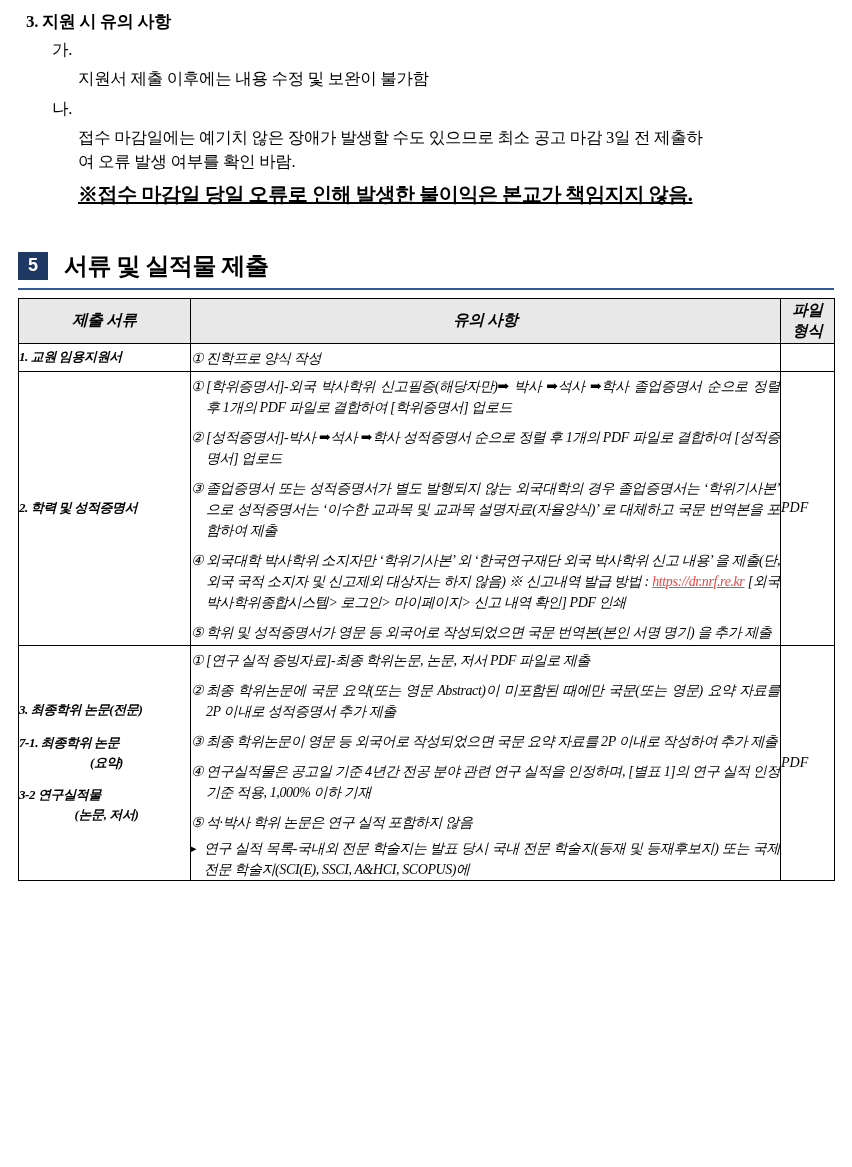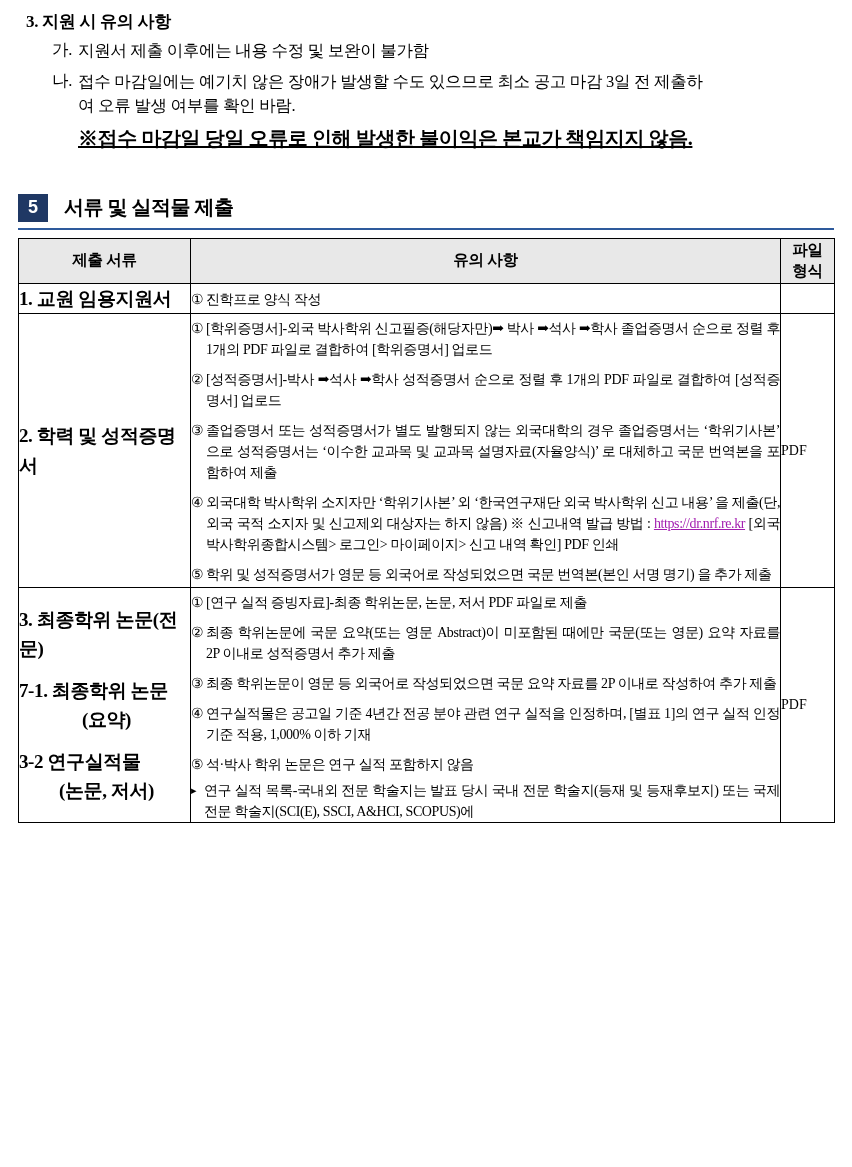--- a/index.html
+++ b/index.html
@@ -40,20 +40,21 @@
     letter-spacing: -0.3px;
   }
   .lvl2 .marker {
     width: 26px;
     flex: 0 0 26px;
     font-weight: normal;
   }
   .lvl2 .text {
     flex: 1 1 auto;
     line-height: 1.45;
+    margin-top: 28px;
   }
   .warn {
     margin: 6px 0 0 56px;
     font-size: 20px;
     font-weight: bold;
     text-decoration: underline;
     letter-spacing: -0.4px;
   }
 
   
@@ -69,36 +70,37 @@
     color: #ffffff;
     font-family: "Liberation Sans", sans-serif;
     font-weight: bold;
     font-size: 18px;
     display: flex;
     align-items: center;
     justify-content: center;
     margin-right: 16px;
   }
   .section-title {
-    font-size: 20px;
+    font-size: 24px;
     font-weight: bold;
     letter-spacing: -0.5px;
   }
   .section-rule {
     margin: 6px 18px 0 18px;
     border-bottom: 2px solid #2e5a9c;
     width: 816px;
   }
 
   
   table.doc {
     margin: 8px 18px 6px 18px;
     border-collapse: collapse;
     width: 816px;
     table-layout: fixed;
+    font-style: italic;
   }
   table.doc th, table.doc td {
     border: 1px solid #000000;
     vertical-align: middle;
     padding: 0;
   }
   table.doc thead th {
     background: #e8e8e8;
     font-size: 15.5px;
     font-weight: bold;
@@ -106,21 +108,21 @@
     text-align: center;
     letter-spacing: -0.3px;
   }
   .col-a { width: 172px; }
   .col-b { width: 590px; }
   .col-c { width: 54px; }
 
   td.label {
     text-align: left;
     font-weight: bold;
-    font-size: 19px;
+    font-size: 13px;
     padding: 6px 4px 6px 8px;
     letter-spacing: -0.4px;
     line-height: 1.55;
   }
   td.fmt {
     font-size: 14px;
     font-family: "Liberation Serif", serif;
   }
   td.body {
     padding: 6px 8px 8px 6px;
@@ -136,21 +138,21 @@
   .item:last-child { margin-bottom: 2px; }
   .item .num {
     flex: 0 0 15px;
     width: 15px;
   }
   .item .txt {
     flex: 1 1 auto;
   }
   .tight { margin-bottom: 5px; }
   a.link {
-    color: #a21caf;
+    color: #ef4444;
     text-decoration: underline;
   }
   .sub-label {
     display: block;
     margin-top: 12px;
   }
   .sub-label .indent {
     display: block;
     text-align: center;
     padding-left: 4px;

